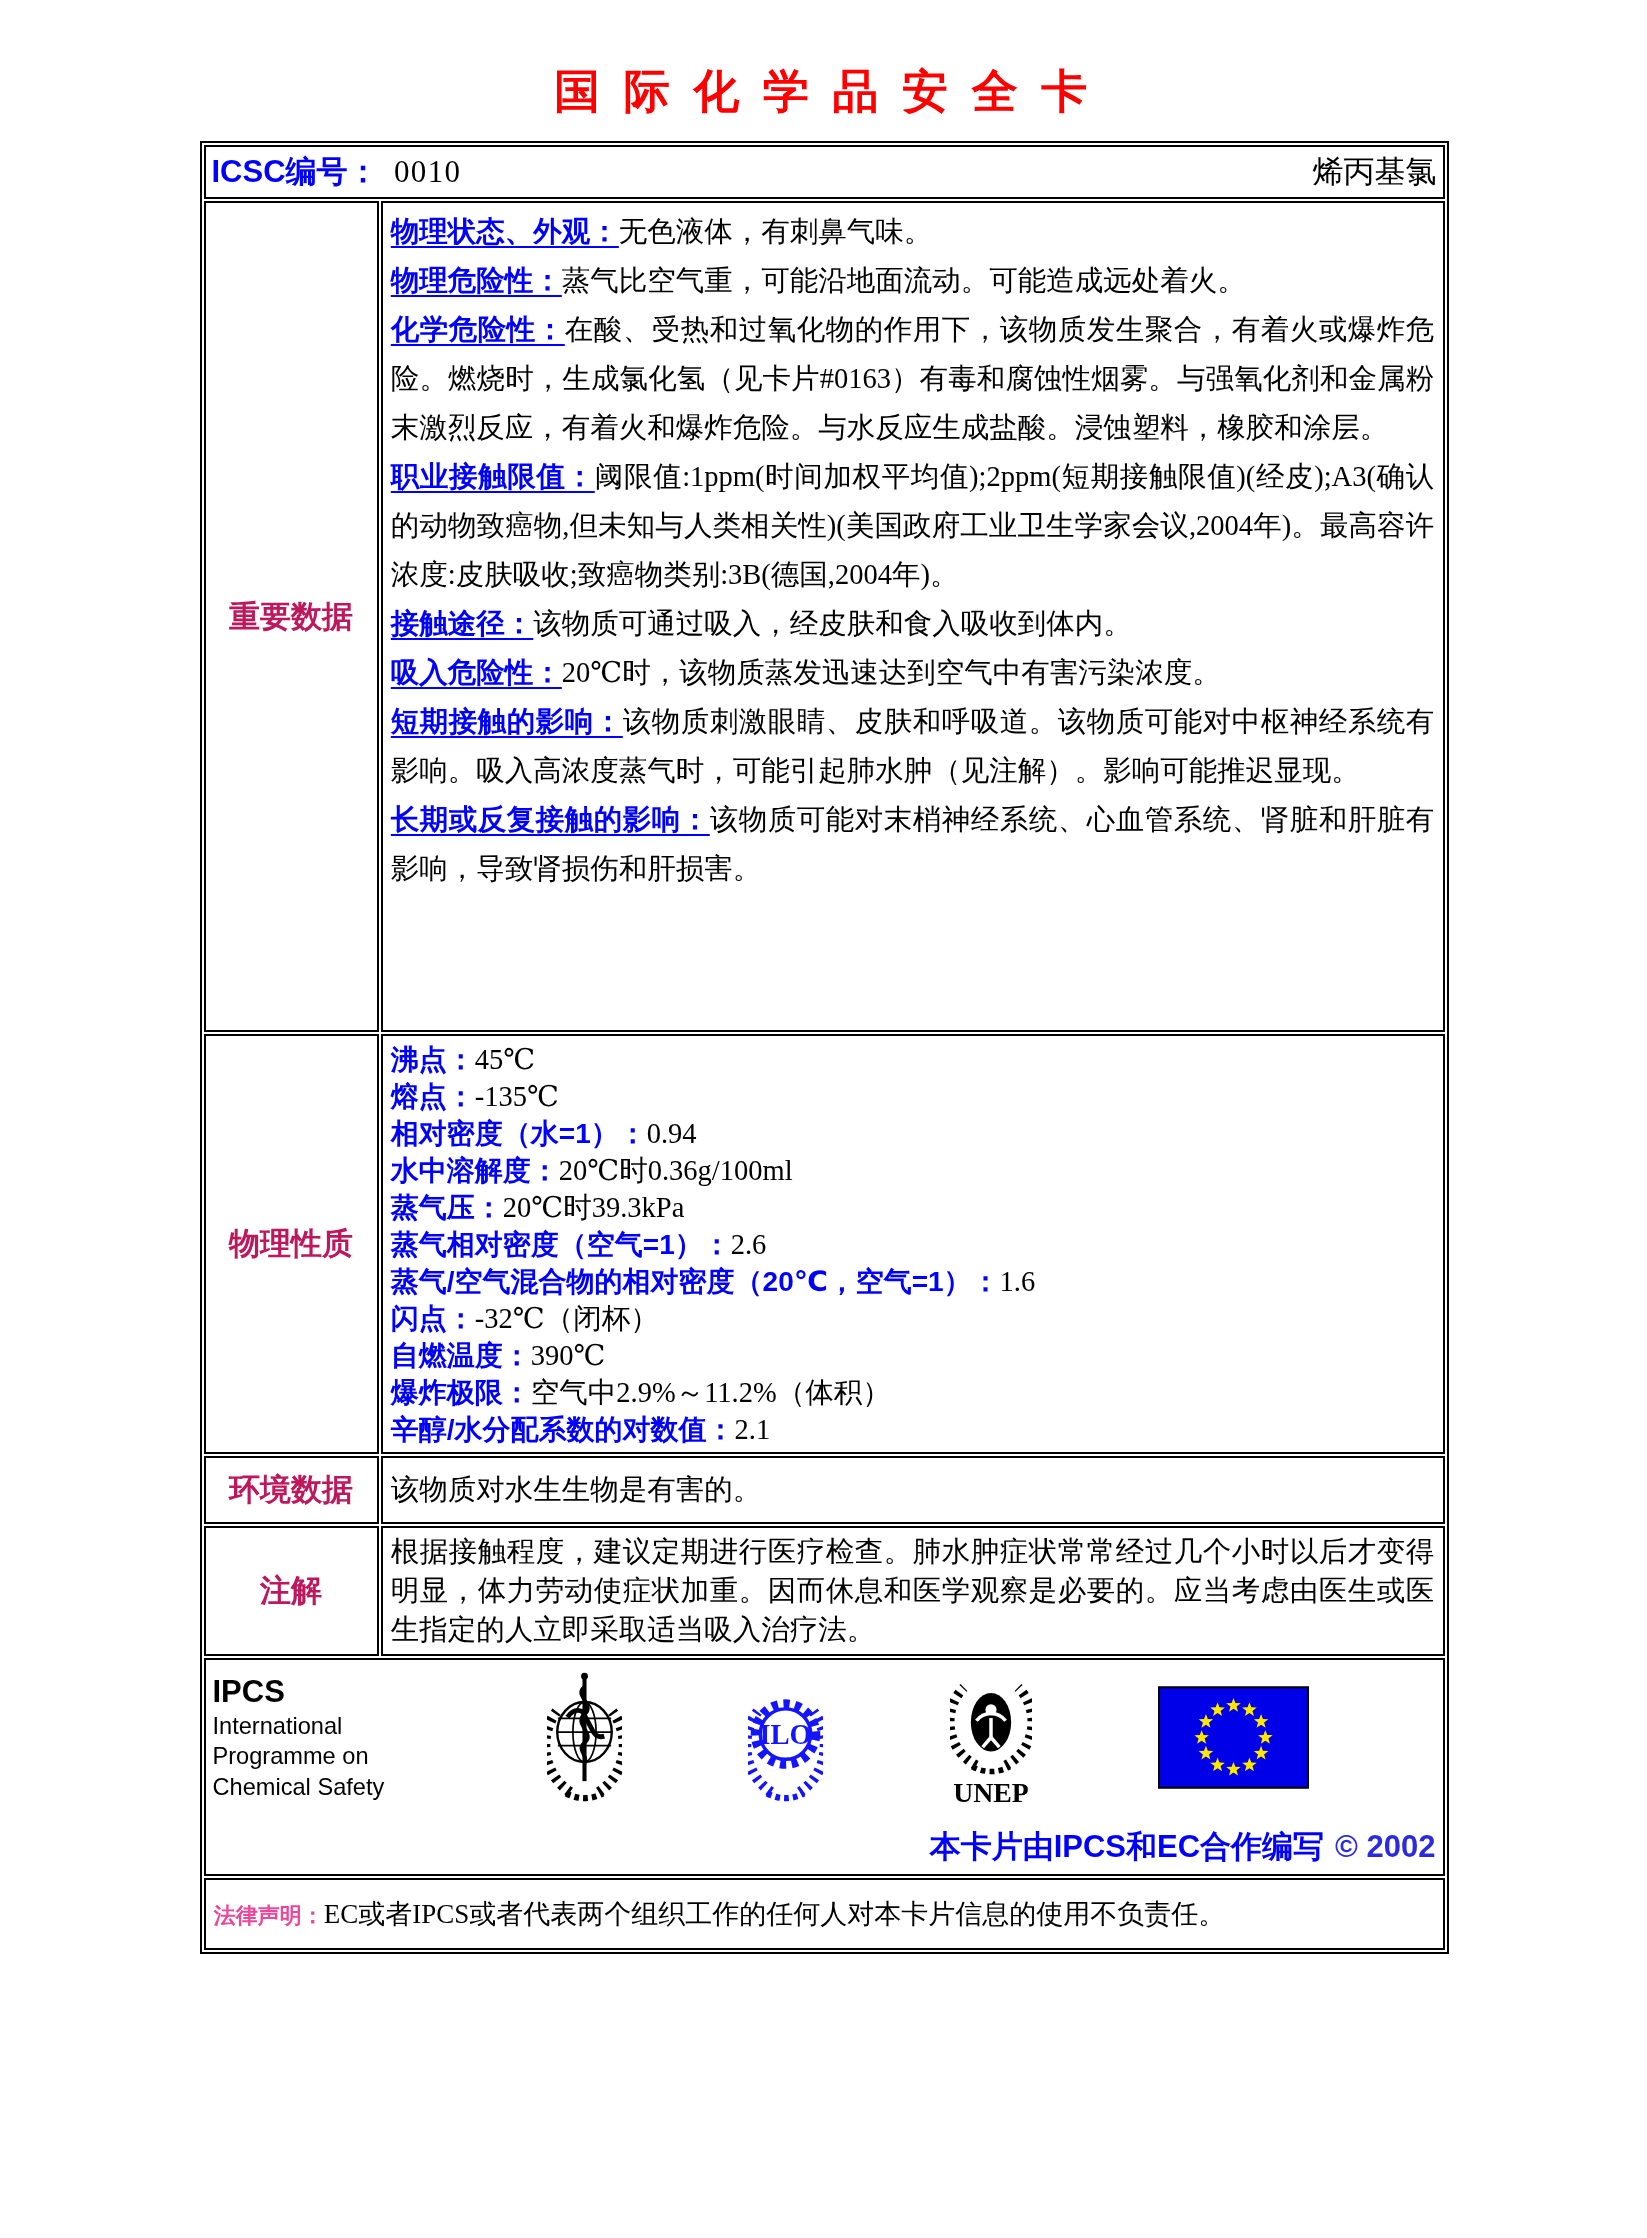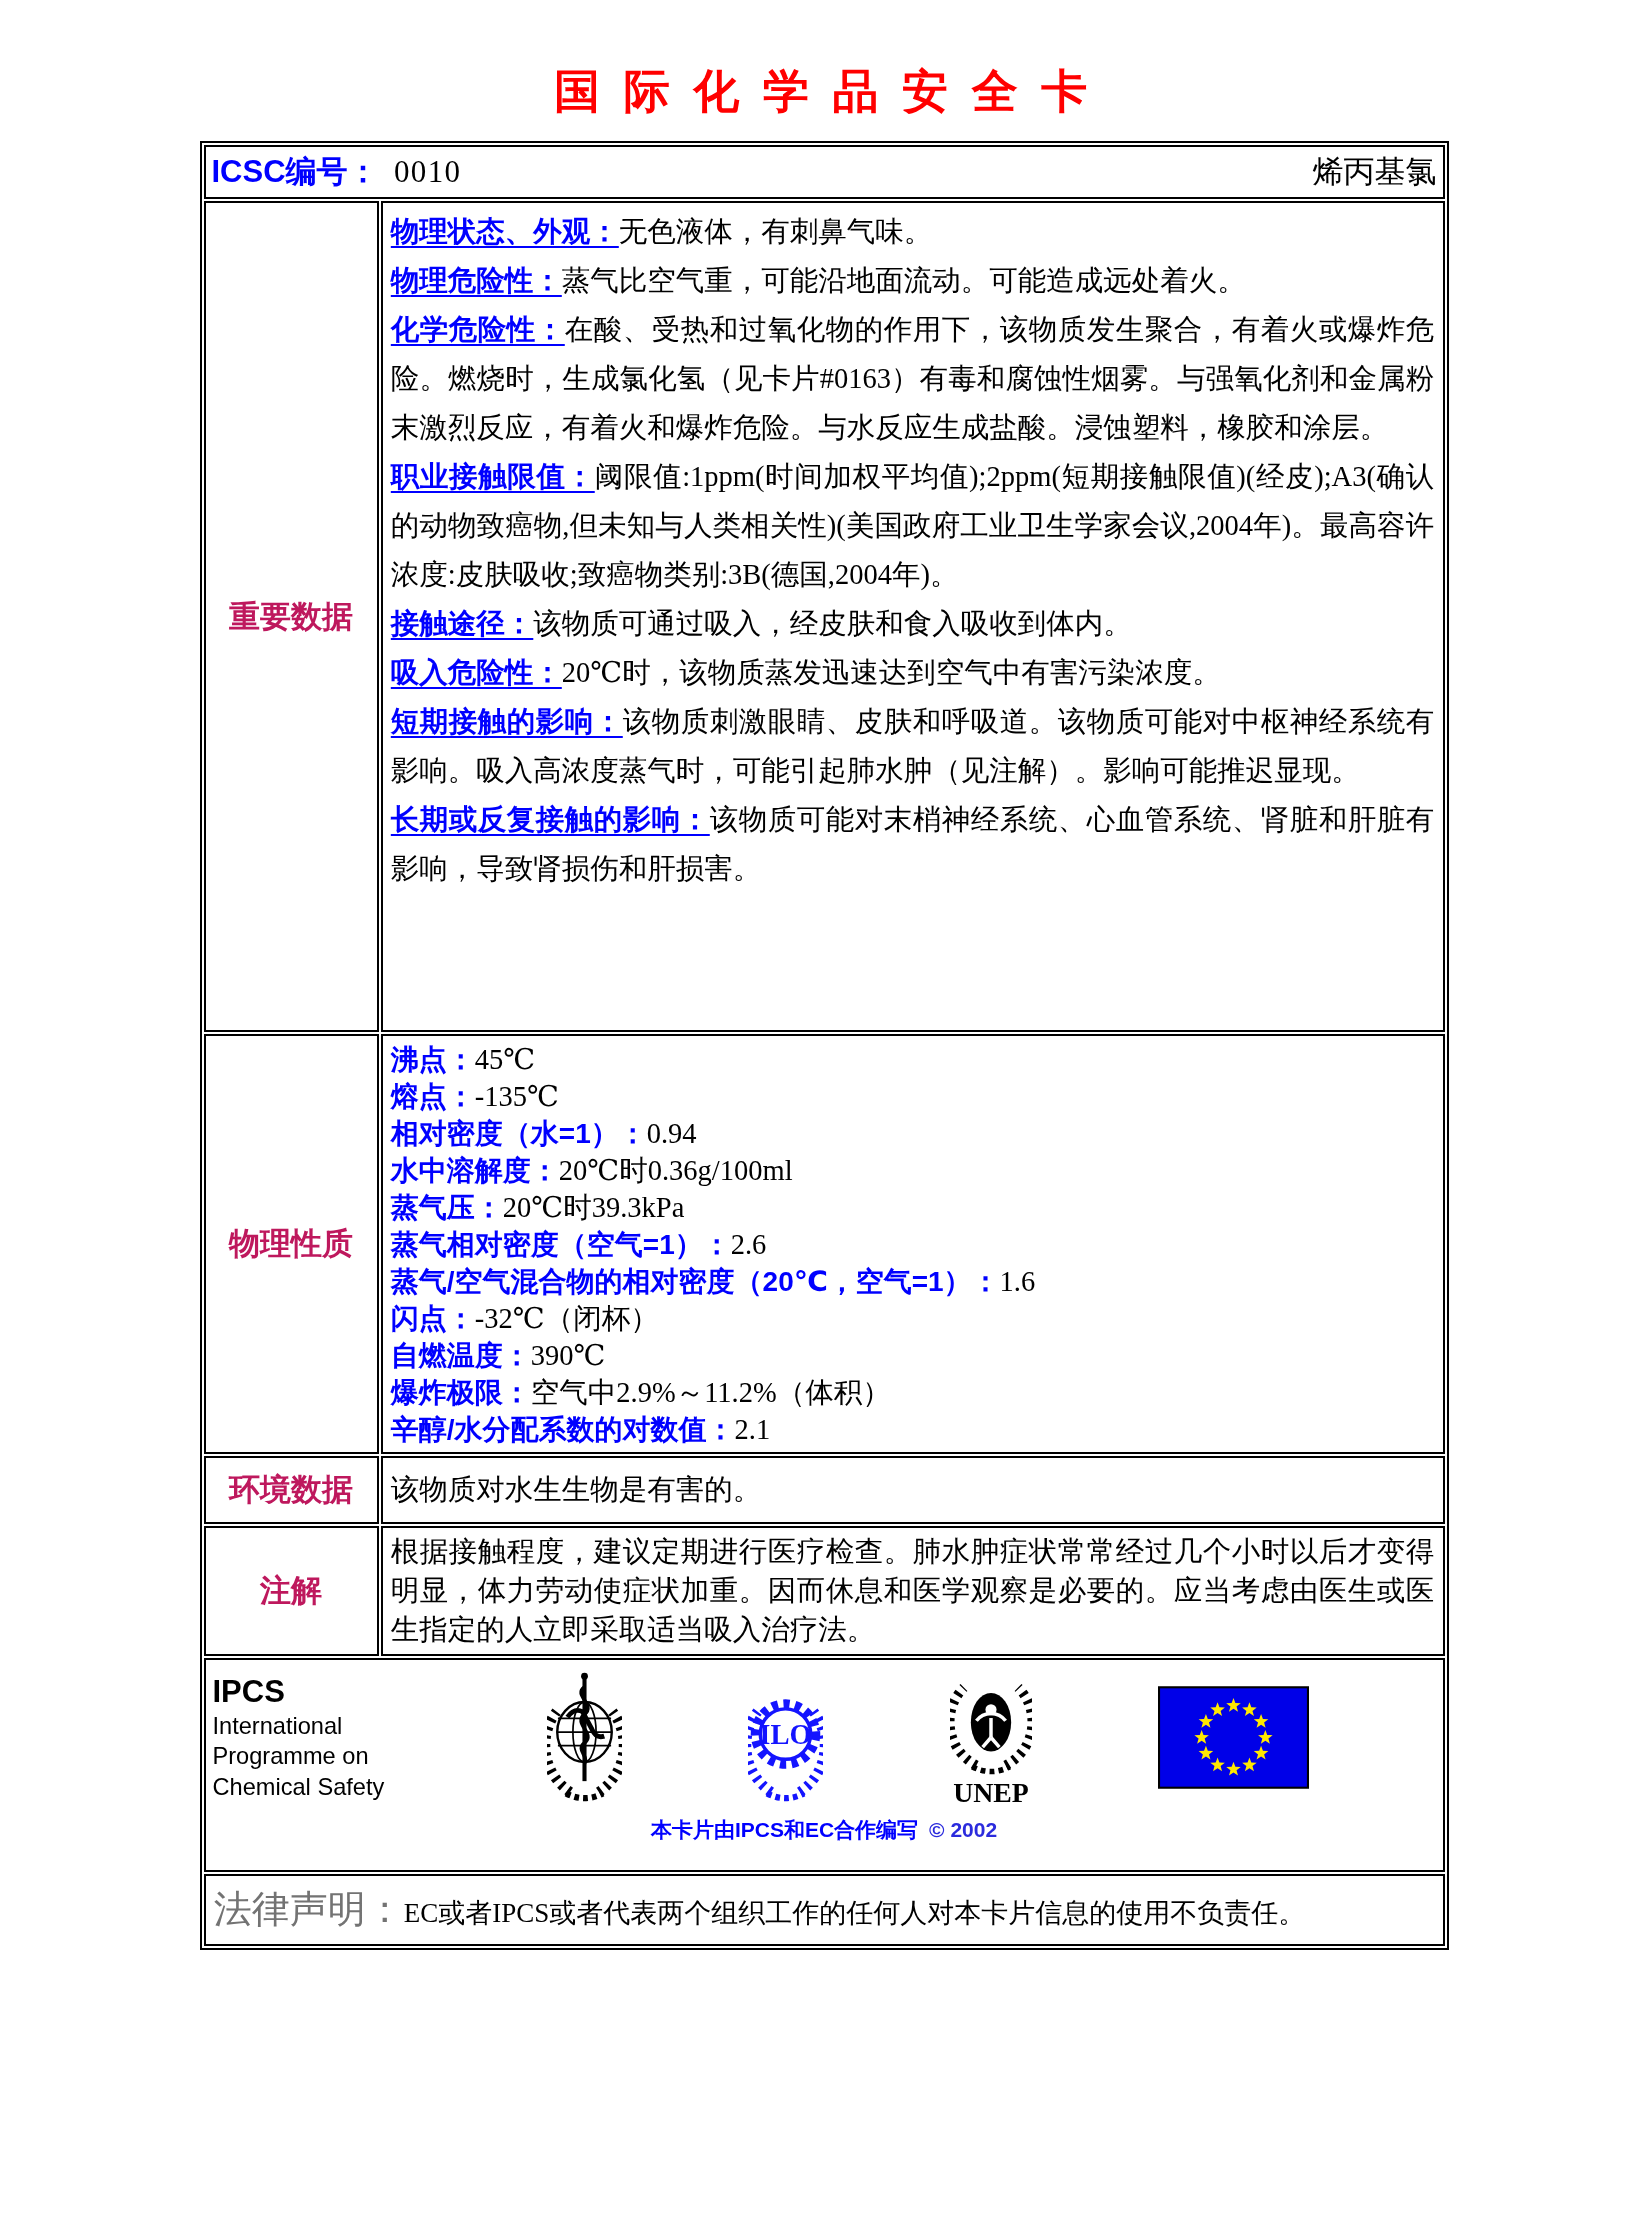--- a/index.html
+++ b/index.html
@@ -51,29 +51,29 @@
   .logorow{display:flex;align-items:center;height:146px;}
   .ipcs-block{
     width:208px;flex:0 0 208px;
     font-family:"Liberation Sans","DejaVu Sans",sans-serif;align-self:center;
   }
   .ipcs-acronym{font-size:31px;font-weight:bold;line-height:1.2;}
   .ipcs-line{font-size:23.6px;line-height:1.3;}
   .sp{flex:1;}
   .logo{flex:0 0 auto;}
   .credit{
-    text-align:center;margin-top:5px;
+    text-align:right;margin-top:15px;
     font-family:"Liberation Sans","DejaVu Sans",sans-serif;
-    font-weight:bold;color:#0000ff;font-size:21px;
+    font-weight:bold;color:#0000ff;font-size:31px;
   }
   .credit .year{color:#2b2bdd;margin-left:11px;}
   td.legal{height:60px;padding:4.2px 8.3px;font-size:27px;vertical-align:middle;}
   .legal-label{
     font-family:"Liberation Sans","DejaVu Sans",sans-serif;
-    font-weight:normal;font-size:38px;color:#737373;
+    font-weight:bold;font-size:22px;color:#ec4899;
   }
 </style>
 </head>
 <body>
 
 <div class="title">国际化学品安全卡</div>
 
 <table class="card">
   <colgroup>
       <col style="width:175px">

